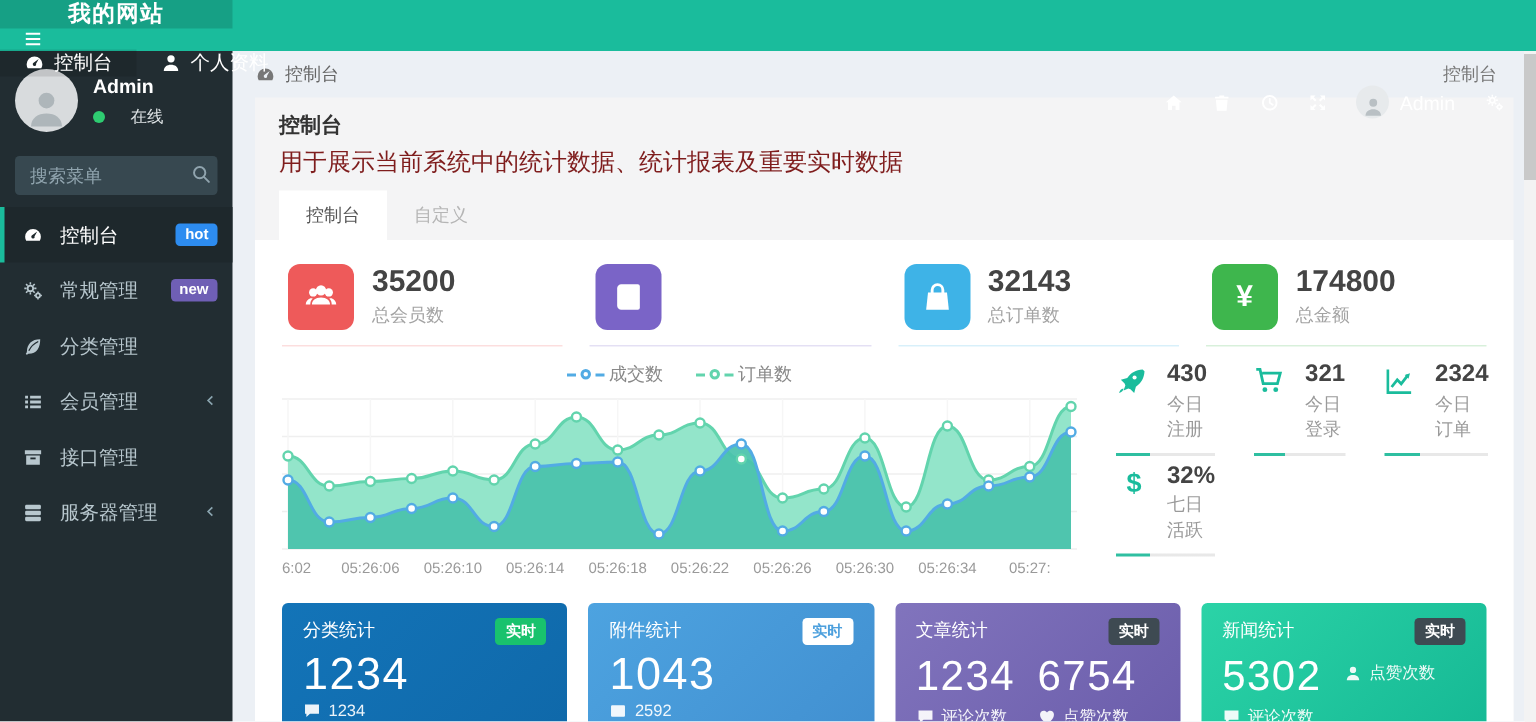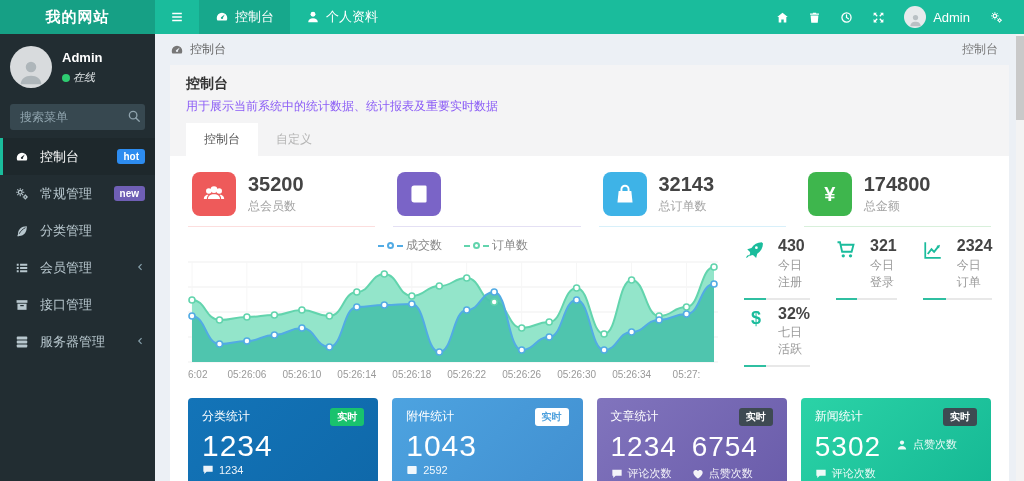--- a/index.html
+++ b/index.html
@@ -2,21 +2,21 @@
 <html><head>
 <meta charset="utf-8">
 <style>
   * { box-sizing: border-box; }
   body { margin:0; width:1024px; height:481px; overflow:hidden;
          font-family:"Liberation Sans","DejaVu Sans",sans-serif; background:#ecf0f5; }
   .app { position:relative; width:1024px; height:481px; }
 
   
   .navbar { position:absolute; top:0; left:0; right:0; height:34px; background:#1abc9c;
-            color:#fff; display:flex; align-items:stretch; z-index:5; }
+            color:#fff; display:flex; align-items:stretch; z-index:5;flex-direction:column; }
   .brand { width:155px; background:#16a085; display:flex; align-items:center; justify-content:center;
            font-weight:bold; font-size:15px; letter-spacing:1px; }
   .hamburger { width:44px; display:flex; align-items:center; justify-content:center; cursor:pointer; }
   .nav-items { display:flex; }
   .nav-item { display:flex; align-items:center; gap:6px; padding:0 16px; font-size:13px; color:#fff;
               text-decoration:none; cursor:pointer; }
   .nav-item.active { background:rgba(0,0,0,.10); }
   .nav-right { margin-left:auto; display:flex; align-items:center; padding-right:12px; }
   .nav-icon-btn { width:32px; height:34px; display:flex; align-items:center; justify-content:center;
                   color:#fff; cursor:pointer; }
@@ -29,21 +29,21 @@
   .username { font-size:13px; margin:0 10px 0 7px; }
 
   
   .sidebar { position:absolute; top:34px; left:0; bottom:0; width:155px; background:#222d32; color:#b8c7ce; }
   .user-panel { display:flex; gap:10px; padding:12px 10px 10px; }
   .user-avatar { width:42px; height:42px; border-radius:50%; background:#d8dbdd; display:flex;
                  align-items:flex-end; justify-content:center; overflow:hidden; }
   .user-avatar .icon { color:#aeb6ba; }
   .user-avatar .icon svg { width:30px; height:30px; }
   .user-name { color:#fff; font-size:13px; font-weight:bold; margin-top:4px; }
-  .user-status { font-size:11px; color:#dfe4e6; display:flex; align-items:center; gap:3px; margin-top:5px;font-style:italic; }
+  .user-status { font-size:11px; color:#dfe4e6; display:flex; align-items:center; gap:17px; margin-top:5px; }
   .dot { width:8px; height:8px; border-radius:50%; background:#2ecc71; }
   .search-box { margin:6px 10px 8px; position:relative; }
   .search-input { width:100%; background:#374850; border:none; border-radius:3px; height:26px;
                   color:#fff; font-size:12px; padding:0 26px 0 10px; outline:none; }
   .search-input::placeholder { color:#90a4ae; }
   .search-btn { position:absolute; right:4px; top:5px; color:#90a4ae; background:none; border:none;
                 cursor:pointer; padding:0; }
   .menu { list-style:none; margin:8px 0 0; padding:0; }
   .menu-item { display:flex; align-items:center; height:37px; padding:0 10px 0 12px; font-size:13px;
                color:#b8c7ce; border-left:3px solid transparent; cursor:pointer; }
@@ -56,21 +56,21 @@
 
   
   .content { position:absolute; left:155px; top:34px; right:0; bottom:0; overflow:hidden; }
   .breadcrumb { display:flex; align-items:center; gap:6px; padding:7px 26px 7px 15px; font-size:12px; color:#666; }
   .breadcrumb .icon { color:#777; }
   .crumb-right { margin-left:auto; color:#777; }
 
   .panel { margin:0 15px; background:#f4f4f5; }
   .panel-head { padding:10px 16px 0; }
   .panel-title { font-size:14px; font-weight:bold; color:#333; }
-  .panel-sub { font-size:12px; color:#8b5cf6; margin-top:5px; }
+  .panel-sub { font-size:16px; color:#7f1d1d; margin-top:5px; }
   .tabs { display:flex; margin-top:8px; }
   .tab { padding:8px 18px; font-size:12px; color:#b5b5b5; cursor:pointer; }
   .tab.active { background:#fff; color:#555; }
   .panel-body { background:#fff; padding:12px 18px 14px; }
 
   .stats-row { display:flex; gap:18px; }
   .stat-card { flex:1; display:flex; align-items:center; gap:12px; padding:4px 4px 10px;
                border-bottom:1px solid #eee; }
   .stat-icon { width:44px; height:44px; border-radius:8px; display:flex; align-items:center;
                justify-content:center; color:#fff; flex:none; }

